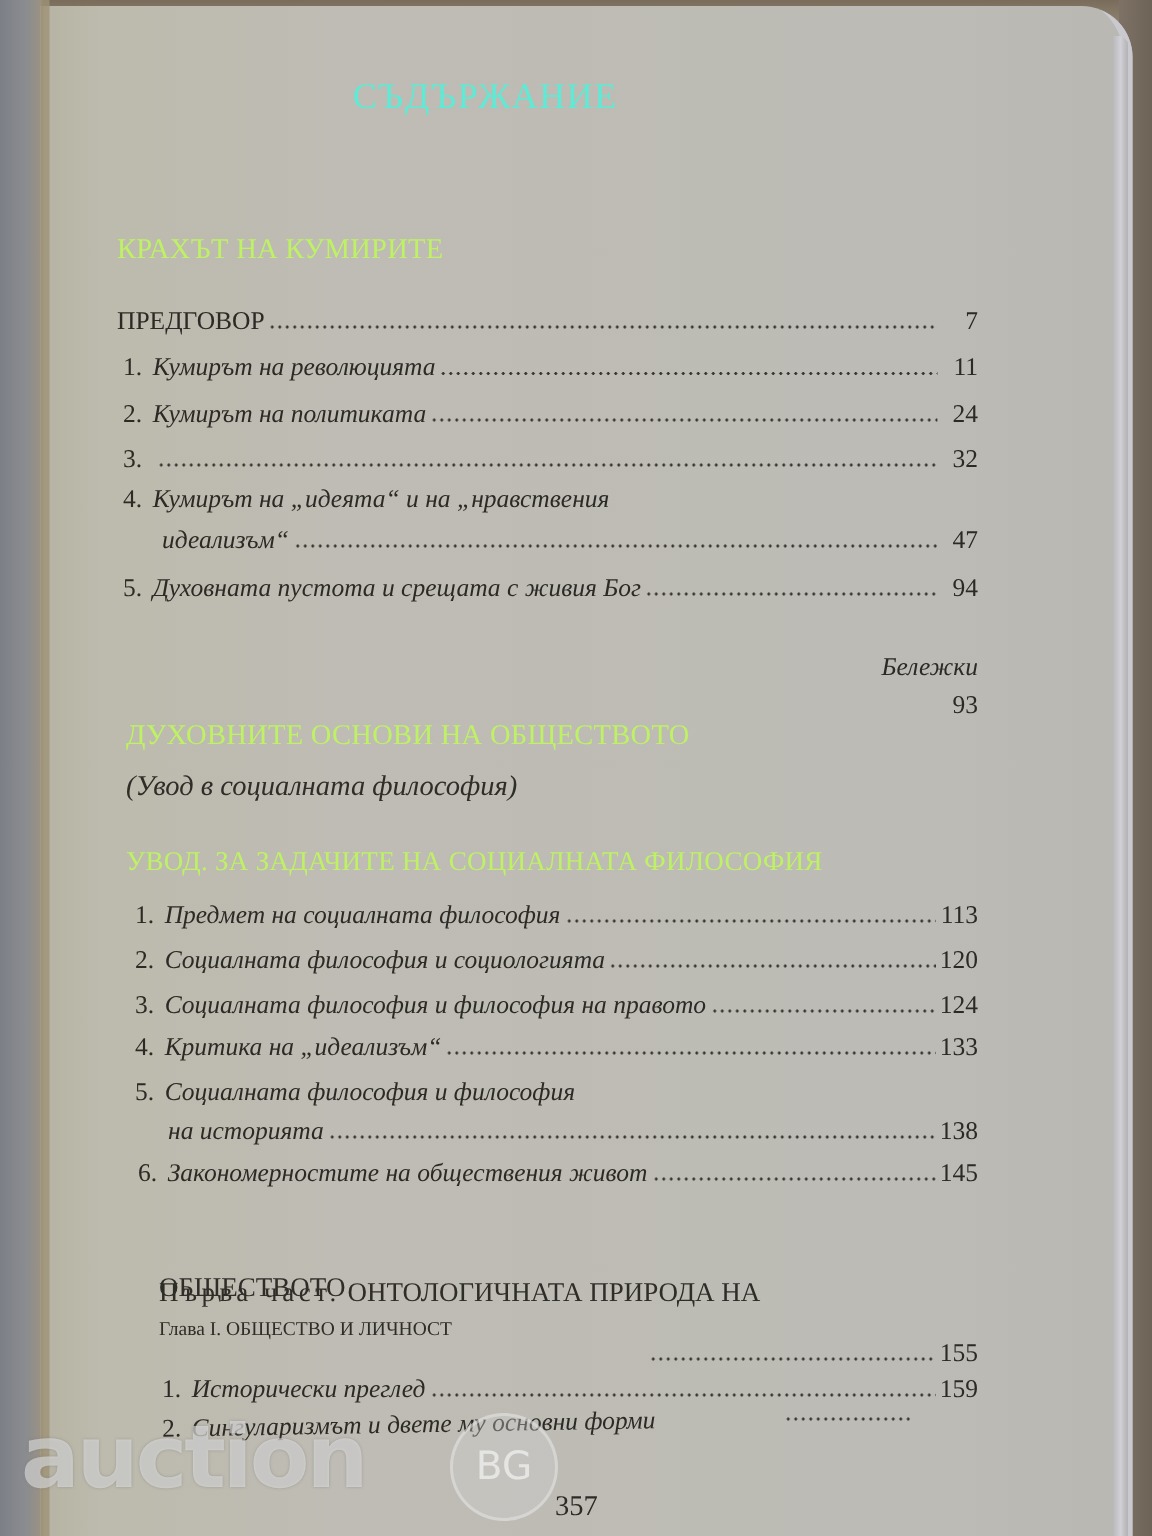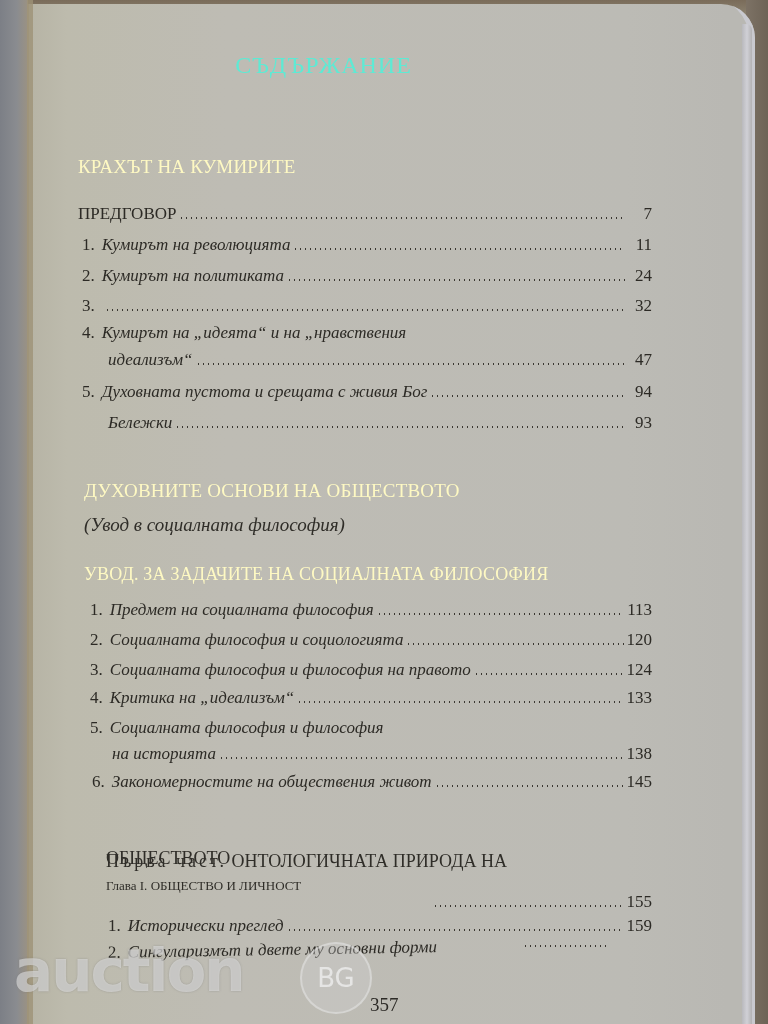--- a/index.html
+++ b/index.html
@@ -34,21 +34,21 @@
   .gutter {
     position: absolute; left: 27px; top: 0; width: 6px; height: 1024px;
     background: #9e9277; opacity: .8;
   }
 
   .toc-title {
     position: absolute; left: 0; width: 647px; top: 52px; text-align: center;
     font-size: 24px; letter-spacing: 1px; color: #5eead4;
   }
   .section-head {
-    position: absolute; left: 78px; font-size: 19px; color: #fef9c3; letter-spacing: 0.2px;
+    position: absolute; left: 78px; font-size: 19px; color: #bef264; letter-spacing: 0.2px;
   }
   .subtitle {
     position: absolute; left: 78px; font-size: 19px; color: #2f2d28; font-style: italic;
   }
   .row {
     position: absolute; left: 82px; width: 570px; height: 22px;
     display: flex; align-items: flex-end;
     font-size: 17px; color: #2c2a25; font-style: italic;
   }
   .row .num { font-style: normal; margin-right: 7px; }
@@ -128,21 +128,21 @@
   <span class="label">идеализъм“</span>
   <span class="leader"></span>
   <span class="page-no">47</span>
 </div>
 <div class="row" style="top:380px;">
   <span class="num">5.</span>
   <span class="label">Духовната пустота и срещата с живия Бог</span>
   <span class="leader"></span>
   <span class="page-no">94</span>
 </div>
-<div class="row indent" style="top:411px; width:544px;">
+<div class="row indent" style="top:435px; width:544px;flex-direction:column;">
   <span class="label">Бележки</span>
   <span class="leader"></span>
   <span class="page-no">93</span>
 </div>
 
 <div class="section-head" style="top:480px; left:84px;">ДУХОВНИТЕ ОСНОВИ НА ОБЩЕСТВОТО</div>
 <div class="subtitle" style="top:514px; left:84px;">(Увод в социалната философия)</div>
 <div class="section-head" style="top:564px; left:84px; font-size:18px;">УВОД. ЗА ЗАДАЧИТЕ НА СОЦИАЛНАТА ФИЛОСОФИЯ</div>
 
 <div class="row" style="top:598px; left:90px; width:562px;">

